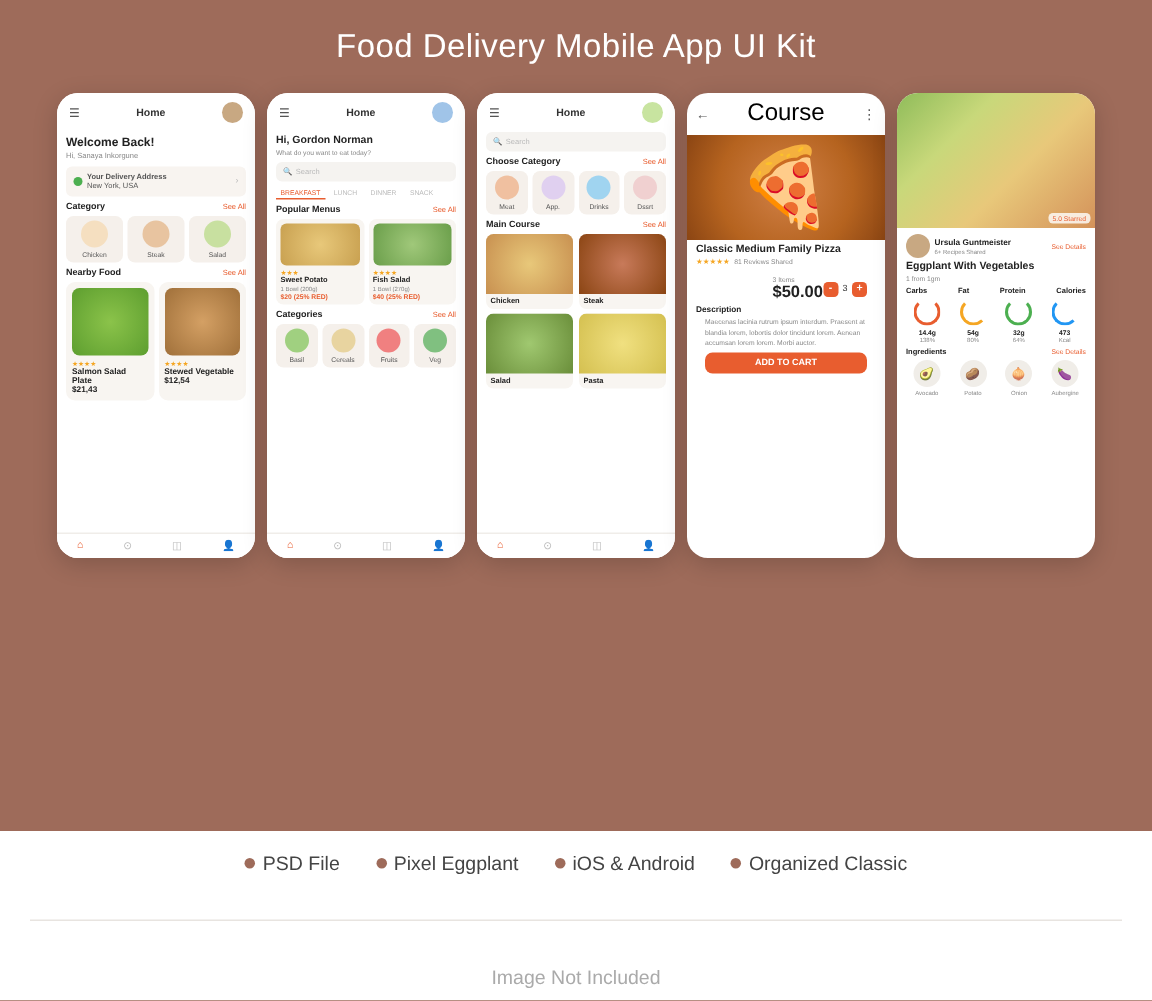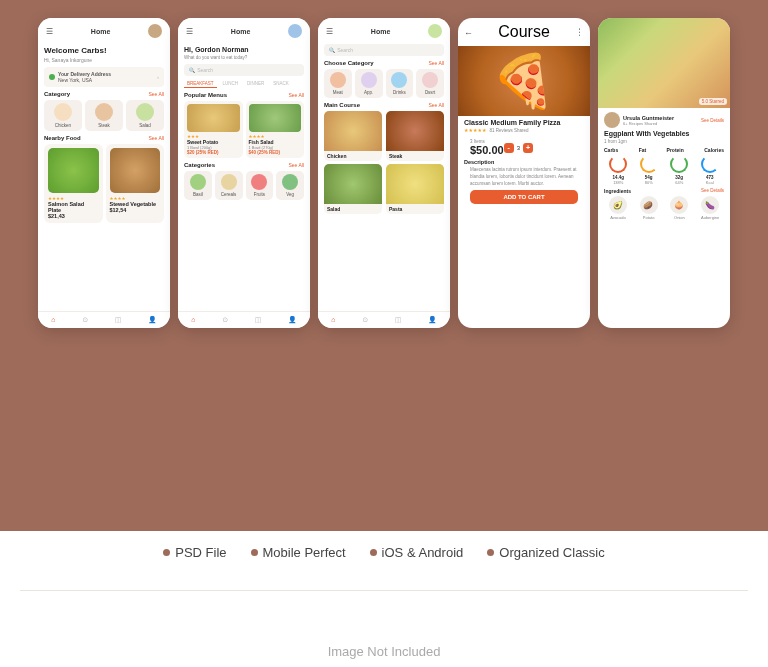--- a/index.html
+++ b/index.html
@@ -147,21 +147,21 @@
     .mc-img { width: 100%; height: 40px; background: #c4a070; }
     .mc-label { font-size: 5px; font-weight: 600; padding: 2px 3px; color: #222; }
 
     
     .detail-header { display: flex; align-items: center; justify-content: space-between; padding: 5px 6px; }
     .pizza-img {
       width: 100%; height: 70px;
       background: radial-gradient(circle, #c8773a 20%, #b5631f 60%, #8b4513 100%);
       position: relative; overflow: hidden;
     }
-    .price-row { display: flex; align-items: center; justify-content: flex-start; padding: 3px 6px; }
+    .price-row { display: flex; align-items: center; justify-content: flex-end; padding: 3px 6px; }
     .qty-ctrl { display: flex; align-items: center; gap: 3px; font-size: 6px; }
     .qty-btn { background: #e85d2f; color: #fff; border-radius: 3px; width: 10px; height: 10px; display: flex; align-items: center; justify-content: center; font-size: 7px; font-weight: 700; }
     .qty-num { font-size: 6px; }
     .desc-text { font-size: 4.5px; color: #888; padding: 0 6px; line-height: 1.5; margin-bottom: 3px; }
     .add-cart-btn {
       background: #e85d2f; color: #fff; border-radius: 5px;
       text-align: center; font-size: 6px; font-weight: 700;
       padding: 4px; margin: 0 6px;
     }
 
@@ -220,40 +220,40 @@
       width: 7px; height: 7px; background: #9e6b5a;
       border-radius: 50%; flex-shrink: 0;
     }
     .divider {
       width: 100%; height: 1px; background: #e8e4e0; margin-bottom: 10px;
     }
     .image-not-included {
       font-size: 13px;
       color: #aaa;
       text-align: right;
-      margin-top: 23px;
     }
     .salad-green { background: radial-gradient(circle, #8bc34a, #5d9e2f); }
     .stew-brown { background: radial-gradient(circle, #d4a064, #a0703a); }
   </style>
 </head>
 <body>
 
 <div class="top-section">
+  <h1 class="main-title">Food Delivery Mobile App UI Kit</h1>
 
   <div class="phones-row">
 
     <div class="phone-card">
       <div class="phone-bar">
         <span class="icon-lines">☰</span>
         <span class="bar-title">Home</span>
         <div class="avatar-circle colored"></div>
       </div>
       <div class="phone-content">
-        <div class="s1-welcome">Welcome Carbs!</div>
+        <div class="s1-welcome">Welcome Back!</div>
         <div class="s1-sub">Hi, Sanaya Inkorgune</div>
         <div class="delivery-box">
           <div class="green-dot"></div>
           <div>
             <div class="delivery-text" style="font-weight:600;font-size:5px;">Your Delivery Address</div>
             <div class="delivery-text">New York, USA</div>
           </div>
           <span style="margin-left:auto;color:#bbb;font-size:6px;">›</span>
         </div>
         <div class="section-header">
@@ -541,21 +541,21 @@
 </div>
 
 <div class="bottom-section">
   <div class="features-row">
     <div class="feature-item">
       <div class="feature-dot"></div>
       <span>PSD File</span>
     </div>
     <div class="feature-item">
       <div class="feature-dot"></div>
-      <span>Mobile Perfect</span>
+      <span>Pixel Eggplant</span>
     </div>
     <div class="feature-item">
       <div class="feature-dot"></div>
       <span>iOS &amp; Android</span>
     </div>
     <div class="feature-item">
       <div class="feature-dot"></div>
       <span>Organized Classic</span>
     </div>
   </div>

